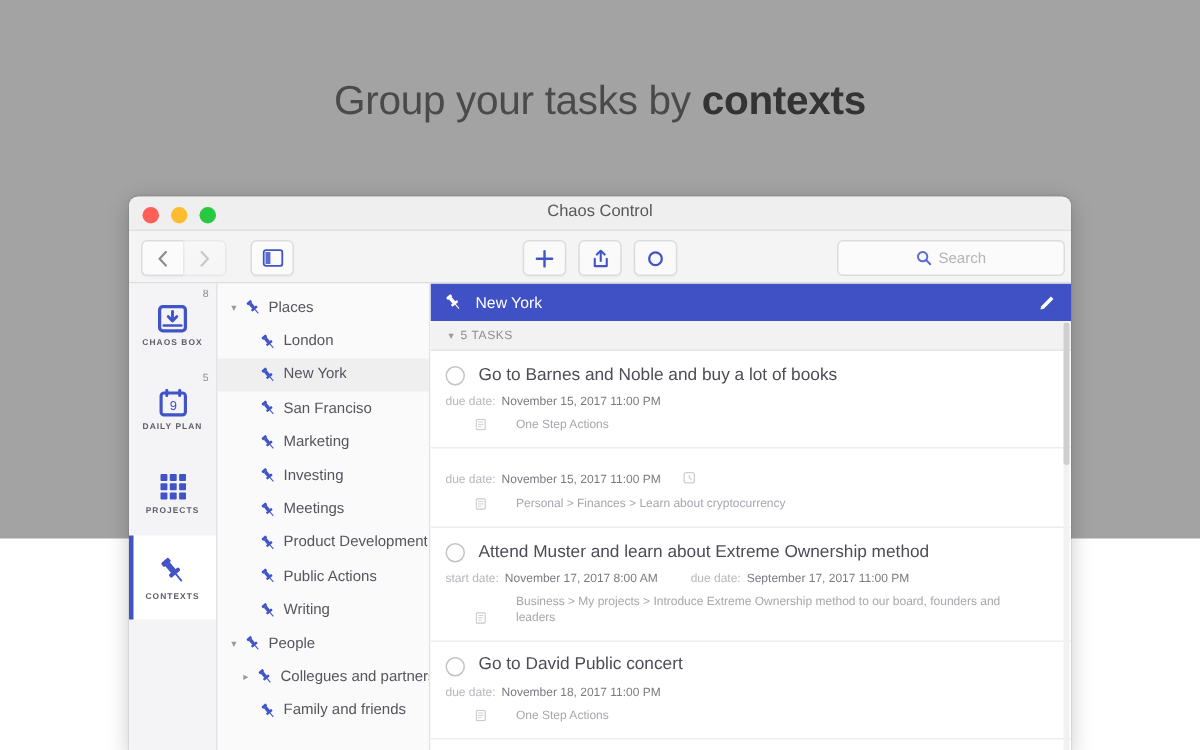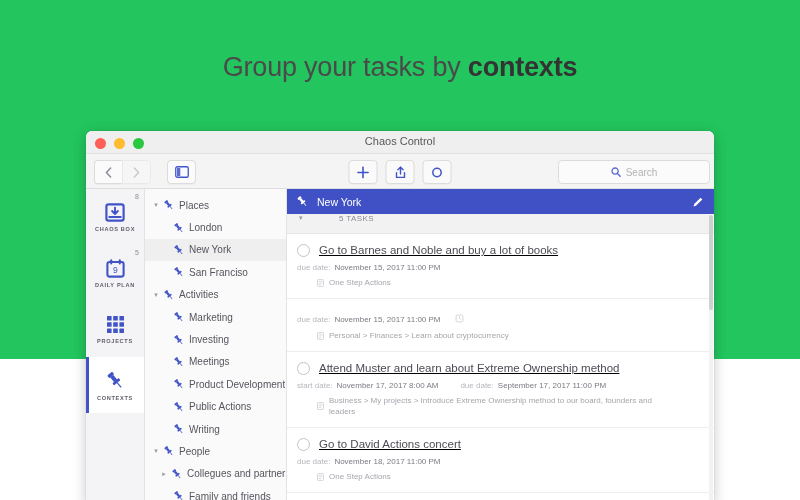--- a/index.html
+++ b/index.html
@@ -5,21 +5,21 @@
   html, body {
     margin: 0; padding: 0;
     width: 800px; height: 500px;
     background: #ffffff;
     font-family: "Liberation Sans", sans-serif;
     overflow: hidden;
   }
   #page {
     position: relative;
     width: 800px; height: 359px;
-    background: #22c55e;
+    background: #a3a3a3;
   }
 
   
   .headline {
     position: absolute;
     top: 52px; left: 0; width: 800px;
     text-align: center;
     font-size: 27px;
     color: #4a4a4a;
     letter-spacing: -0.2px;
@@ -174,34 +174,33 @@
     padding: 0 9px 0 9px;
     color: #ffffff;
   }
   .ctx-title { font-size: 10.5px; margin-left: 8px; flex: 1; }
   .ctx-edit { width: 14px; height: 14px; display: flex; align-items: center; justify-content: center; }
 
   .tasks-bar {
     height: 19px;
     background: #f3f2f3;
     border-bottom: 1px solid #e6e5e6;
-    display: flex; align-items: flex-start;
+    display: flex; align-items: center;
     padding-left: 8px;
     font-size: 8px; color: #8a8a92;
     letter-spacing: 0.4px;
-    gap: 32px;
   }
   .tasks-bar .chev { color: #9a9aa2; font-size: 7px; width: 12px; }
 
   .task {
     position: relative;
     padding: 9px 12px 9px 10px;
     border-bottom: 1px solid #ededed;
   }
-  .task-top { display: flex; align-items: flex-end; text-decoration: underline; }
+  .task-top { display: flex; align-items: center; }
   .circle {
     width: 11px; height: 11px;
     border: 1.2px solid #c2c2c8;
     border-radius: 50%;
     flex: none;
     margin-top: 1px;
   }
   .task-title {
     margin-left: 9px;
     font-size: 11.5px;
@@ -214,23 +213,23 @@
     font-size: 8px; color: #a6a6ad;
     gap: 4px;
     flex-wrap: wrap;
   }
   .meta .mlabel { color: #b6b6bd; }
   .meta .mval { color: #7a7a83; }
   .meta .gap { width: 14px; }
   .meta .alarm { margin-left: 10px; opacity: .6; }
   .path {
     margin-left: 20px; margin-top: 6px;
-    display: flex; align-items: center;
+    display: flex; align-items: flex-end;
     font-size: 8px; color: #a6a6ad;
-    gap: 5px;
+    gap: 20px;
   }
   .path-ico { flex: none; margin-top: 1px; opacity: .65; }
   .path-txt { line-height: 1.35; max-width: 350px; }
 
   
   .scrollbar {
     position: absolute; right: 1px; top: 26px;
     width: 4px; height: 290px;
     background: #f2f2f2; border-radius: 2px;
   }
@@ -418,34 +417,20 @@
                 <g transform="rotate(-40 10.5 10.5)" fill="#4054c8">
                   <rect x="7.2" y="1.4" width="6.4" height="3.4" rx="1"></rect>
                   <rect x="8.4" y="4.6" width="4" height="6.4"></rect>
                   <rect x="6.2" y="10.6" width="8.4" height="2.8" rx="1"></rect>
                   <rect x="9.8" y="13.2" width="1.2" height="6.2"></rect>
                 </g>
               </svg>
             </span>
             <span class="tree-label">San Franciso</span>
           </div>
-          <div class="tree-row lvl0 has-chev">
-            <span class="chev">▾</span>
-            <span class="pin-ico">
-              <svg width="12" height="12" viewBox="0 0 21 21">
-                <g transform="rotate(-40 10.5 10.5)" fill="#4054c8">
-                  <rect x="7.2" y="1.4" width="6.4" height="3.4" rx="1"></rect>
-                  <rect x="8.4" y="4.6" width="4" height="6.4"></rect>
-                  <rect x="6.2" y="10.6" width="8.4" height="2.8" rx="1"></rect>
-                  <rect x="9.8" y="13.2" width="1.2" height="6.2"></rect>
-                </g>
-              </svg>
-            </span>
-            <span class="tree-label">Activities</span>
-          </div>
           <div class="tree-row lvl1">
             <span class="pin-ico">
               <svg width="12" height="12" viewBox="0 0 21 21">
                 <g transform="rotate(-40 10.5 10.5)" fill="#4054c8">
                   <rect x="7.2" y="1.4" width="6.4" height="3.4" rx="1"></rect>
                   <rect x="8.4" y="4.6" width="4" height="6.4"></rect>
                   <rect x="6.2" y="10.6" width="8.4" height="2.8" rx="1"></rect>
                   <rect x="9.8" y="13.2" width="1.2" height="6.2"></rect>
                 </g>
               </svg>
@@ -641,21 +626,21 @@
                     <line x1="2" y1="2.6" x2="6" y2="2.6" stroke="#b0b0b8" stroke-width="0.7"></line>
                     <line x1="2" y1="4.4" x2="6" y2="4.4" stroke="#b0b0b8" stroke-width="0.7"></line>
                     <line x1="2" y1="6.2" x2="4.6" y2="6.2" stroke="#b0b0b8" stroke-width="0.7"></line>
                   </svg></span>
                 <span class="path-txt">Business &gt; My projects &gt; Introduce Extreme Ownership method to our board, founders and leaders</span>
               </div>
             </div>
             <div class="task">
               <div class="task-top">
                 <span class="circle"></span>
-                <span class="task-title">Go to David Actions concert</span>
+                <span class="task-title">Go to David Public concert</span>
               </div>
               <div class="meta">
                 <span class="mlabel">due date:</span>
                 <span class="mval">November 18, 2017 11:00 PM</span>
               </div>
               <div class="path">
                 <span class="path-ico"><svg width="7" height="8" viewBox="0 0 8 9">
                     <rect x="0.6" y="0.6" width="6.8" height="7.8" rx="0.8" fill="none" stroke="#b0b0b8" stroke-width="0.9"></rect>
                     <line x1="2" y1="2.6" x2="6" y2="2.6" stroke="#b0b0b8" stroke-width="0.7"></line>
                     <line x1="2" y1="4.4" x2="6" y2="4.4" stroke="#b0b0b8" stroke-width="0.7"></line>

